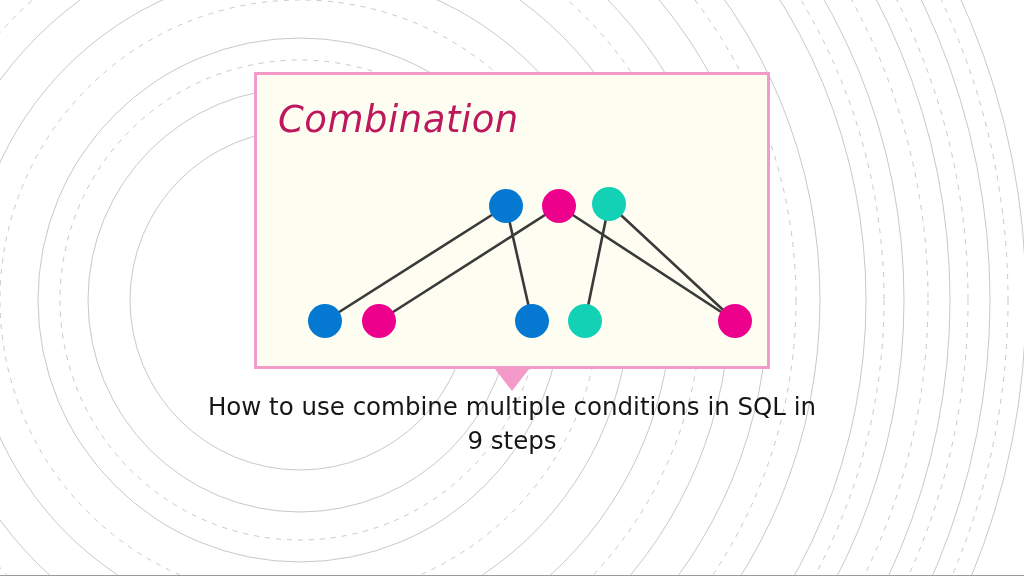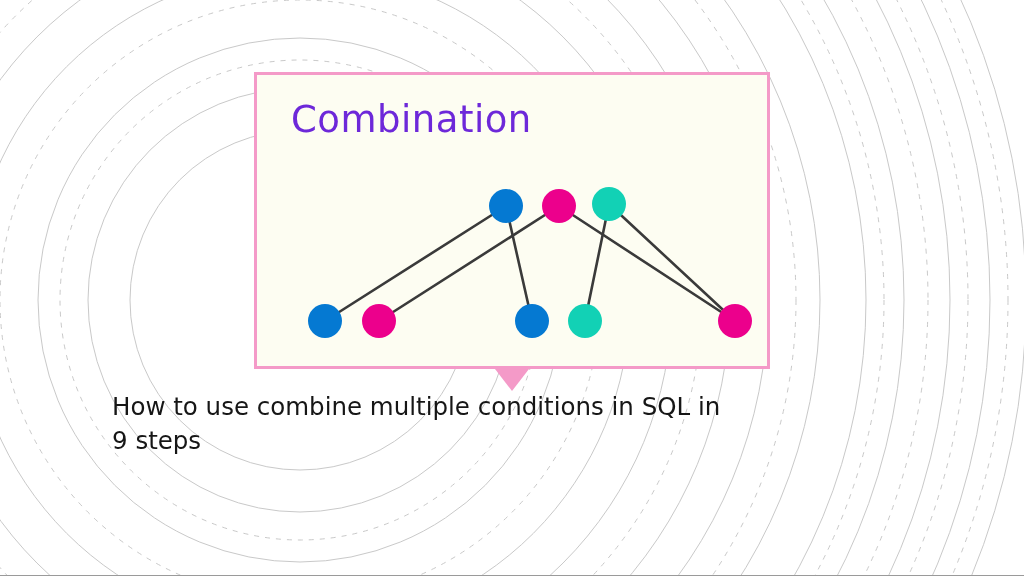--- a/index.html
+++ b/index.html
@@ -18,39 +18,39 @@
     position:absolute;left:0;bottom:0;width:1024px;height:1px;
     background:#9a9a9a;z-index:1;
   }
 
   
   #card{
     position:absolute;left:254px;top:72px;width:516px;height:297px;
     background:#fdfdf2;border:3px solid #f49ac8;box-sizing:border-box;z-index:2;
   }
   #card-title{
-    position:absolute;left:34px;top:26px;
+    position:absolute;left:21px;top:26px;
     font-family:"DejaVu Sans", sans-serif;
-    font-size:37px;line-height:1;font-weight:400;color:#6d28d9;
-    letter-spacing:0.5px;white-space:nowrap;
+    font-size:37px;line-height:1;font-weight:400;color:#be185d;
+    letter-spacing:0.5px;white-space:nowrap;font-style:italic;
   }
   #graph{position:absolute;left:0;top:0;width:510px;height:291px;}
 
   
   #card-tail{
     position:absolute;left:495px;top:369px;width:0;height:0;z-index:3;
     border-left:17px solid transparent;
     border-right:17px solid transparent;
     border-top:22px solid #f49ac8;
   }
 
   
   #caption{
     position:absolute;left:112px;top:390px;width:800px;z-index:4;
-    text-align:left;color:#161616;
+    text-align:center;color:#161616;
     font-family:"DejaVu Sans", sans-serif;
     font-size:24.5px;line-height:34px;font-weight:400;
   }
   #caption .cap-line{display:block;}
 </style>
 </head>
 <body>
 
 <div id="stage">
 

